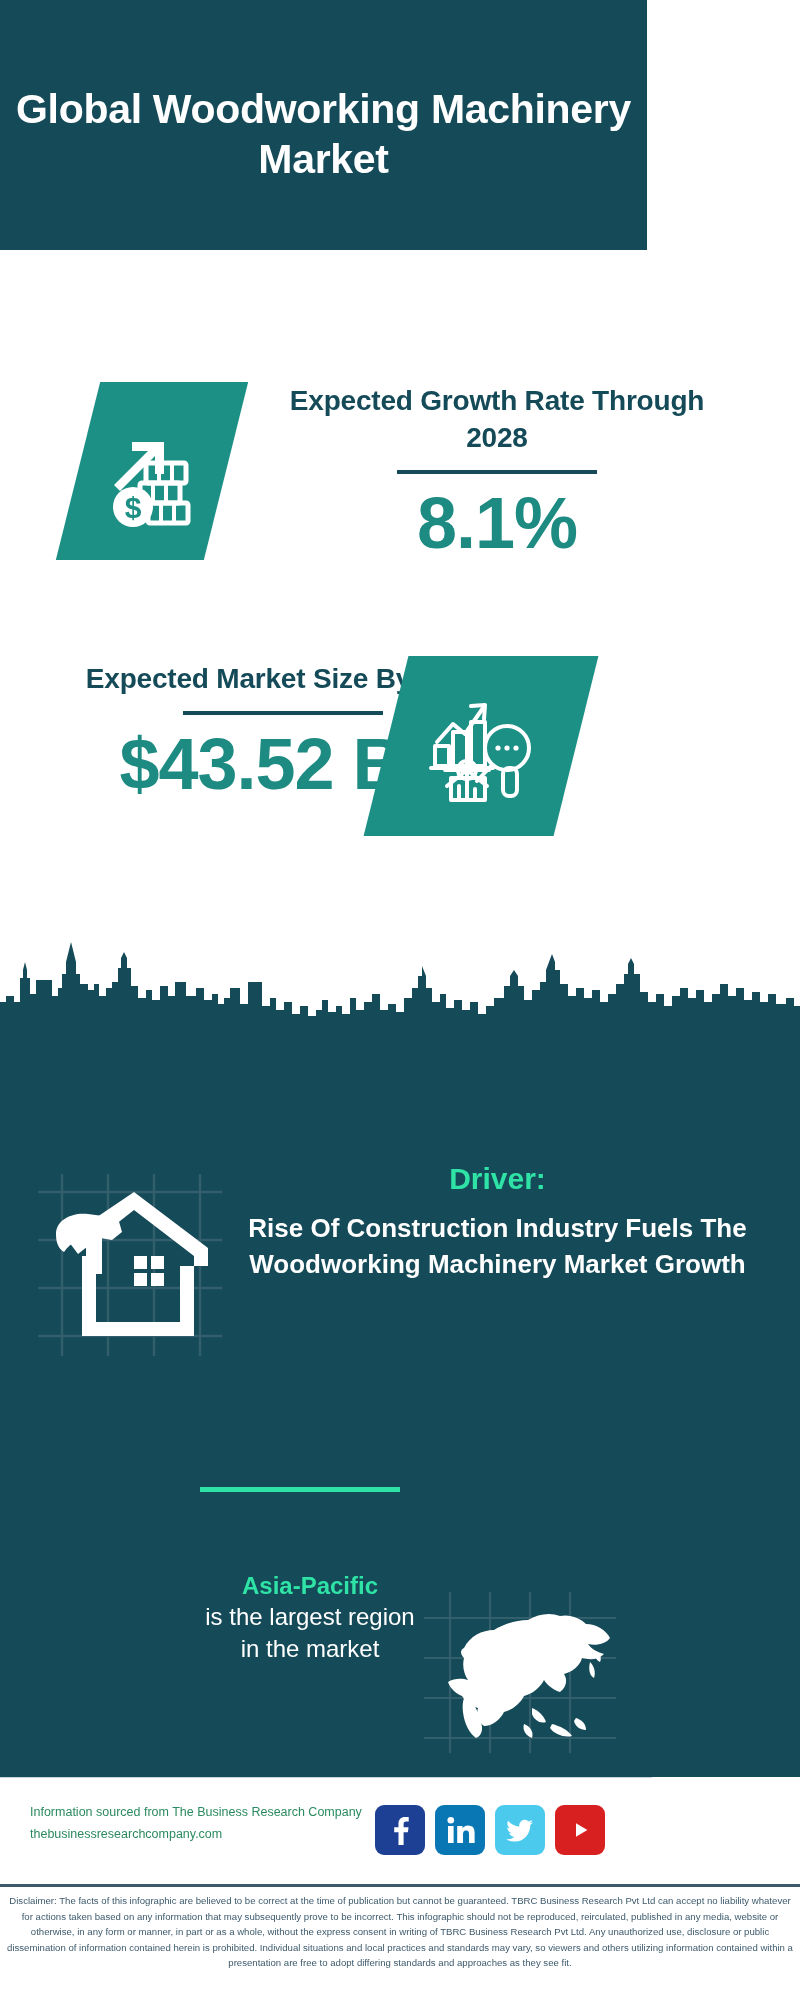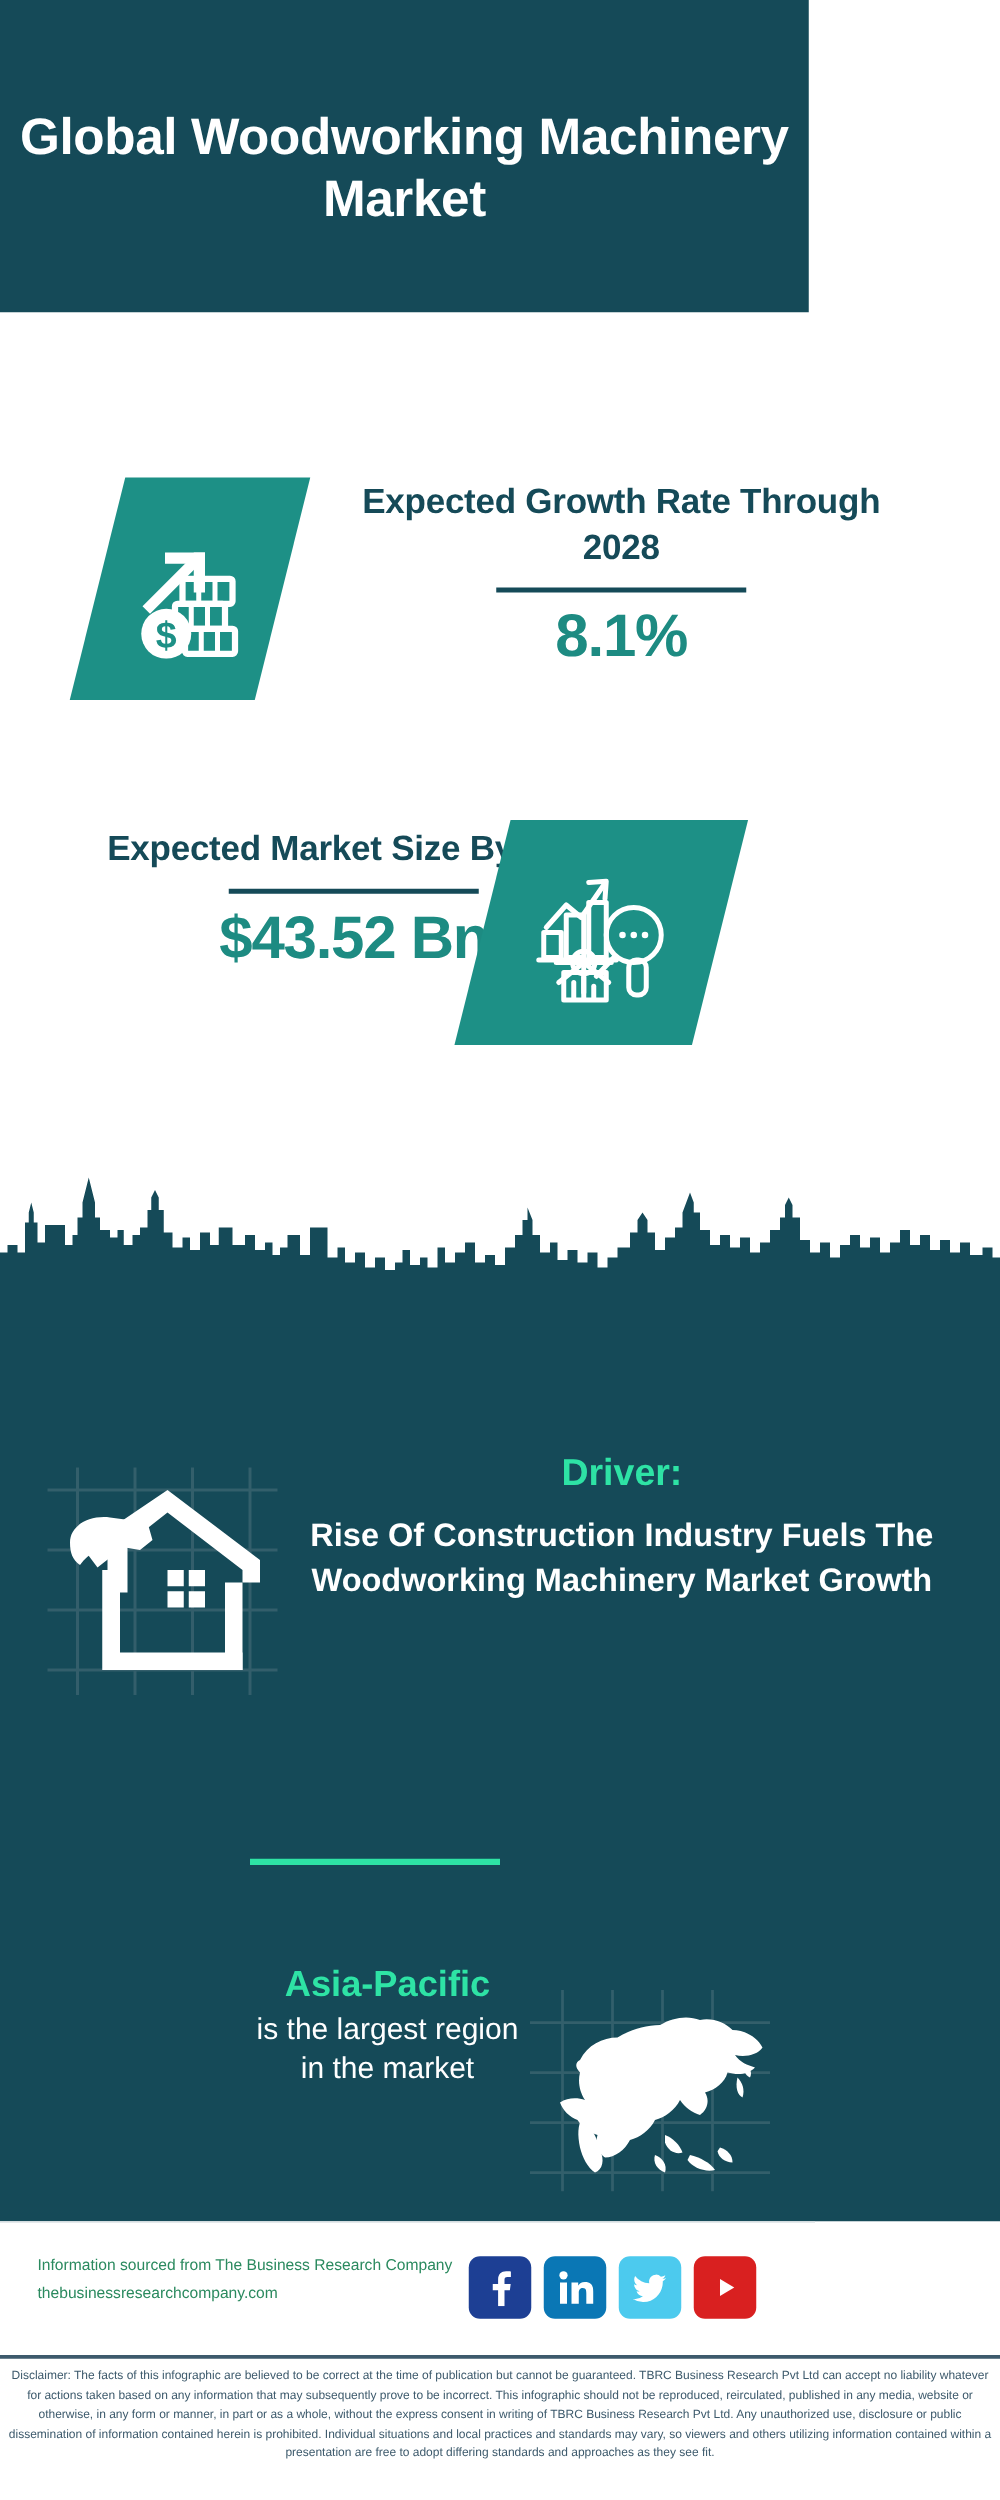--- a/index.html
+++ b/index.html
@@ -52,21 +52,21 @@
   .growth-tile { left:78px; top:382px; width:148px; height:178px; }
   .growth-text { position:absolute; left:272px; top:382px; width:450px; text-align:center; }
   .stat-label {
     color:#154a58; font-size:28px; font-weight:bold; line-height:1.33;
     letter-spacing:-0.2px;
   }
   .rule-dark {
     width:200px; height:4px; background:#154a58; margin:14px auto 10px auto;
   }
   .stat-value {
-    color:#1d8b82; font-size:48px; font-weight:bold; letter-spacing:-1px;
+    color:#1d8b82; font-size:72px; font-weight:bold; letter-spacing:-1px;
     line-height:1.1;
   }
 
   
   .size-text { position:absolute; left:58px; top:660px; width:450px; text-align:center; }
   .size-tile { left:386px; top:656px; width:190px; height:180px; }
   .rule-dark2 { width:200px; height:4px; background:#154a58; margin:14px auto 10px auto; }
 
   
   .skyline-wrap {
@@ -93,21 +93,21 @@
 
   
   .rule-mint {
     position:absolute; left:200px; top:1487px; width:200px; height:5px;
     background:#2ee3a5;
   }
 
   
   .region-text { position:absolute; left:30px; top:1570px; width:560px; text-align:center; }
   .region-heading {
-    color:#2ee3a5; font-size:29px; font-weight:bold; line-height:1.3;
+    color:#2ee3a5; font-size:24px; font-weight:bold; line-height:1.3;
   }
   .region-body {
     color:#ffffff; font-size:24px; font-weight:normal; line-height:1.32;
   }
   .map-icon { position:absolute; left:420px; top:1590px; width:200px; height:165px; }
 
   
   .footer {
     position:absolute; left:0; top:1777px; width:652px; height:106px;
     background:#ffffff;

